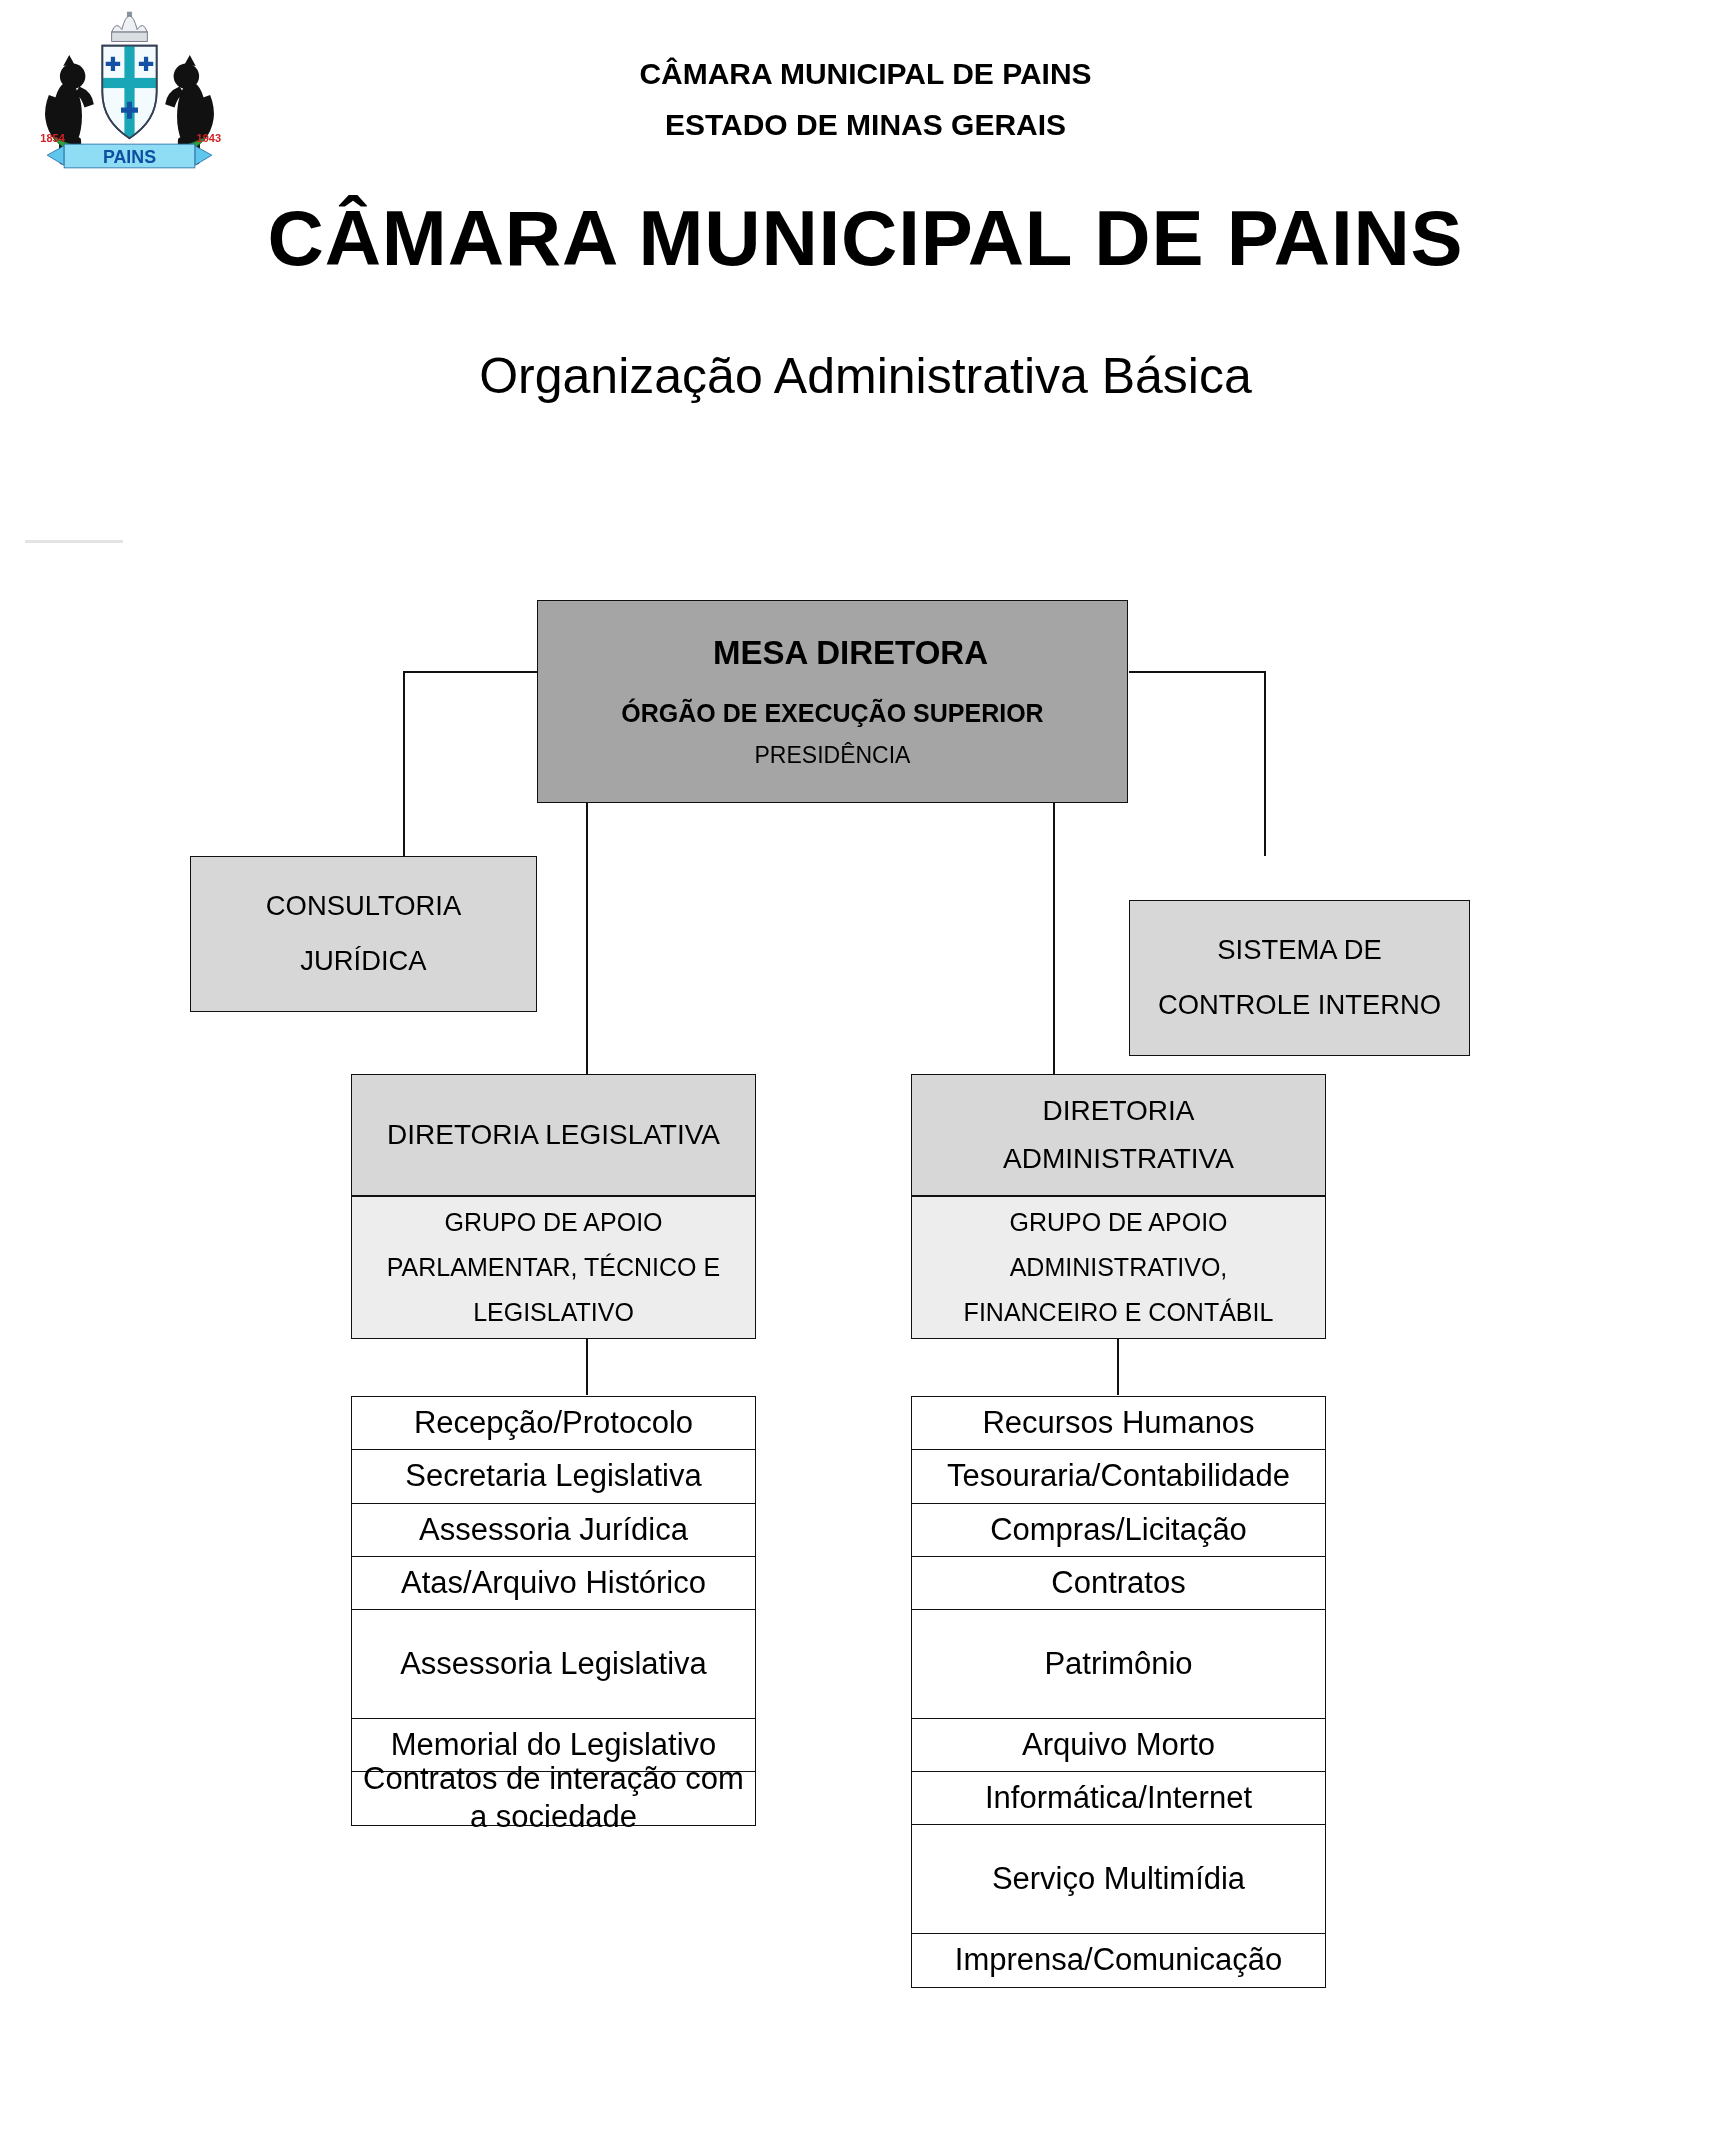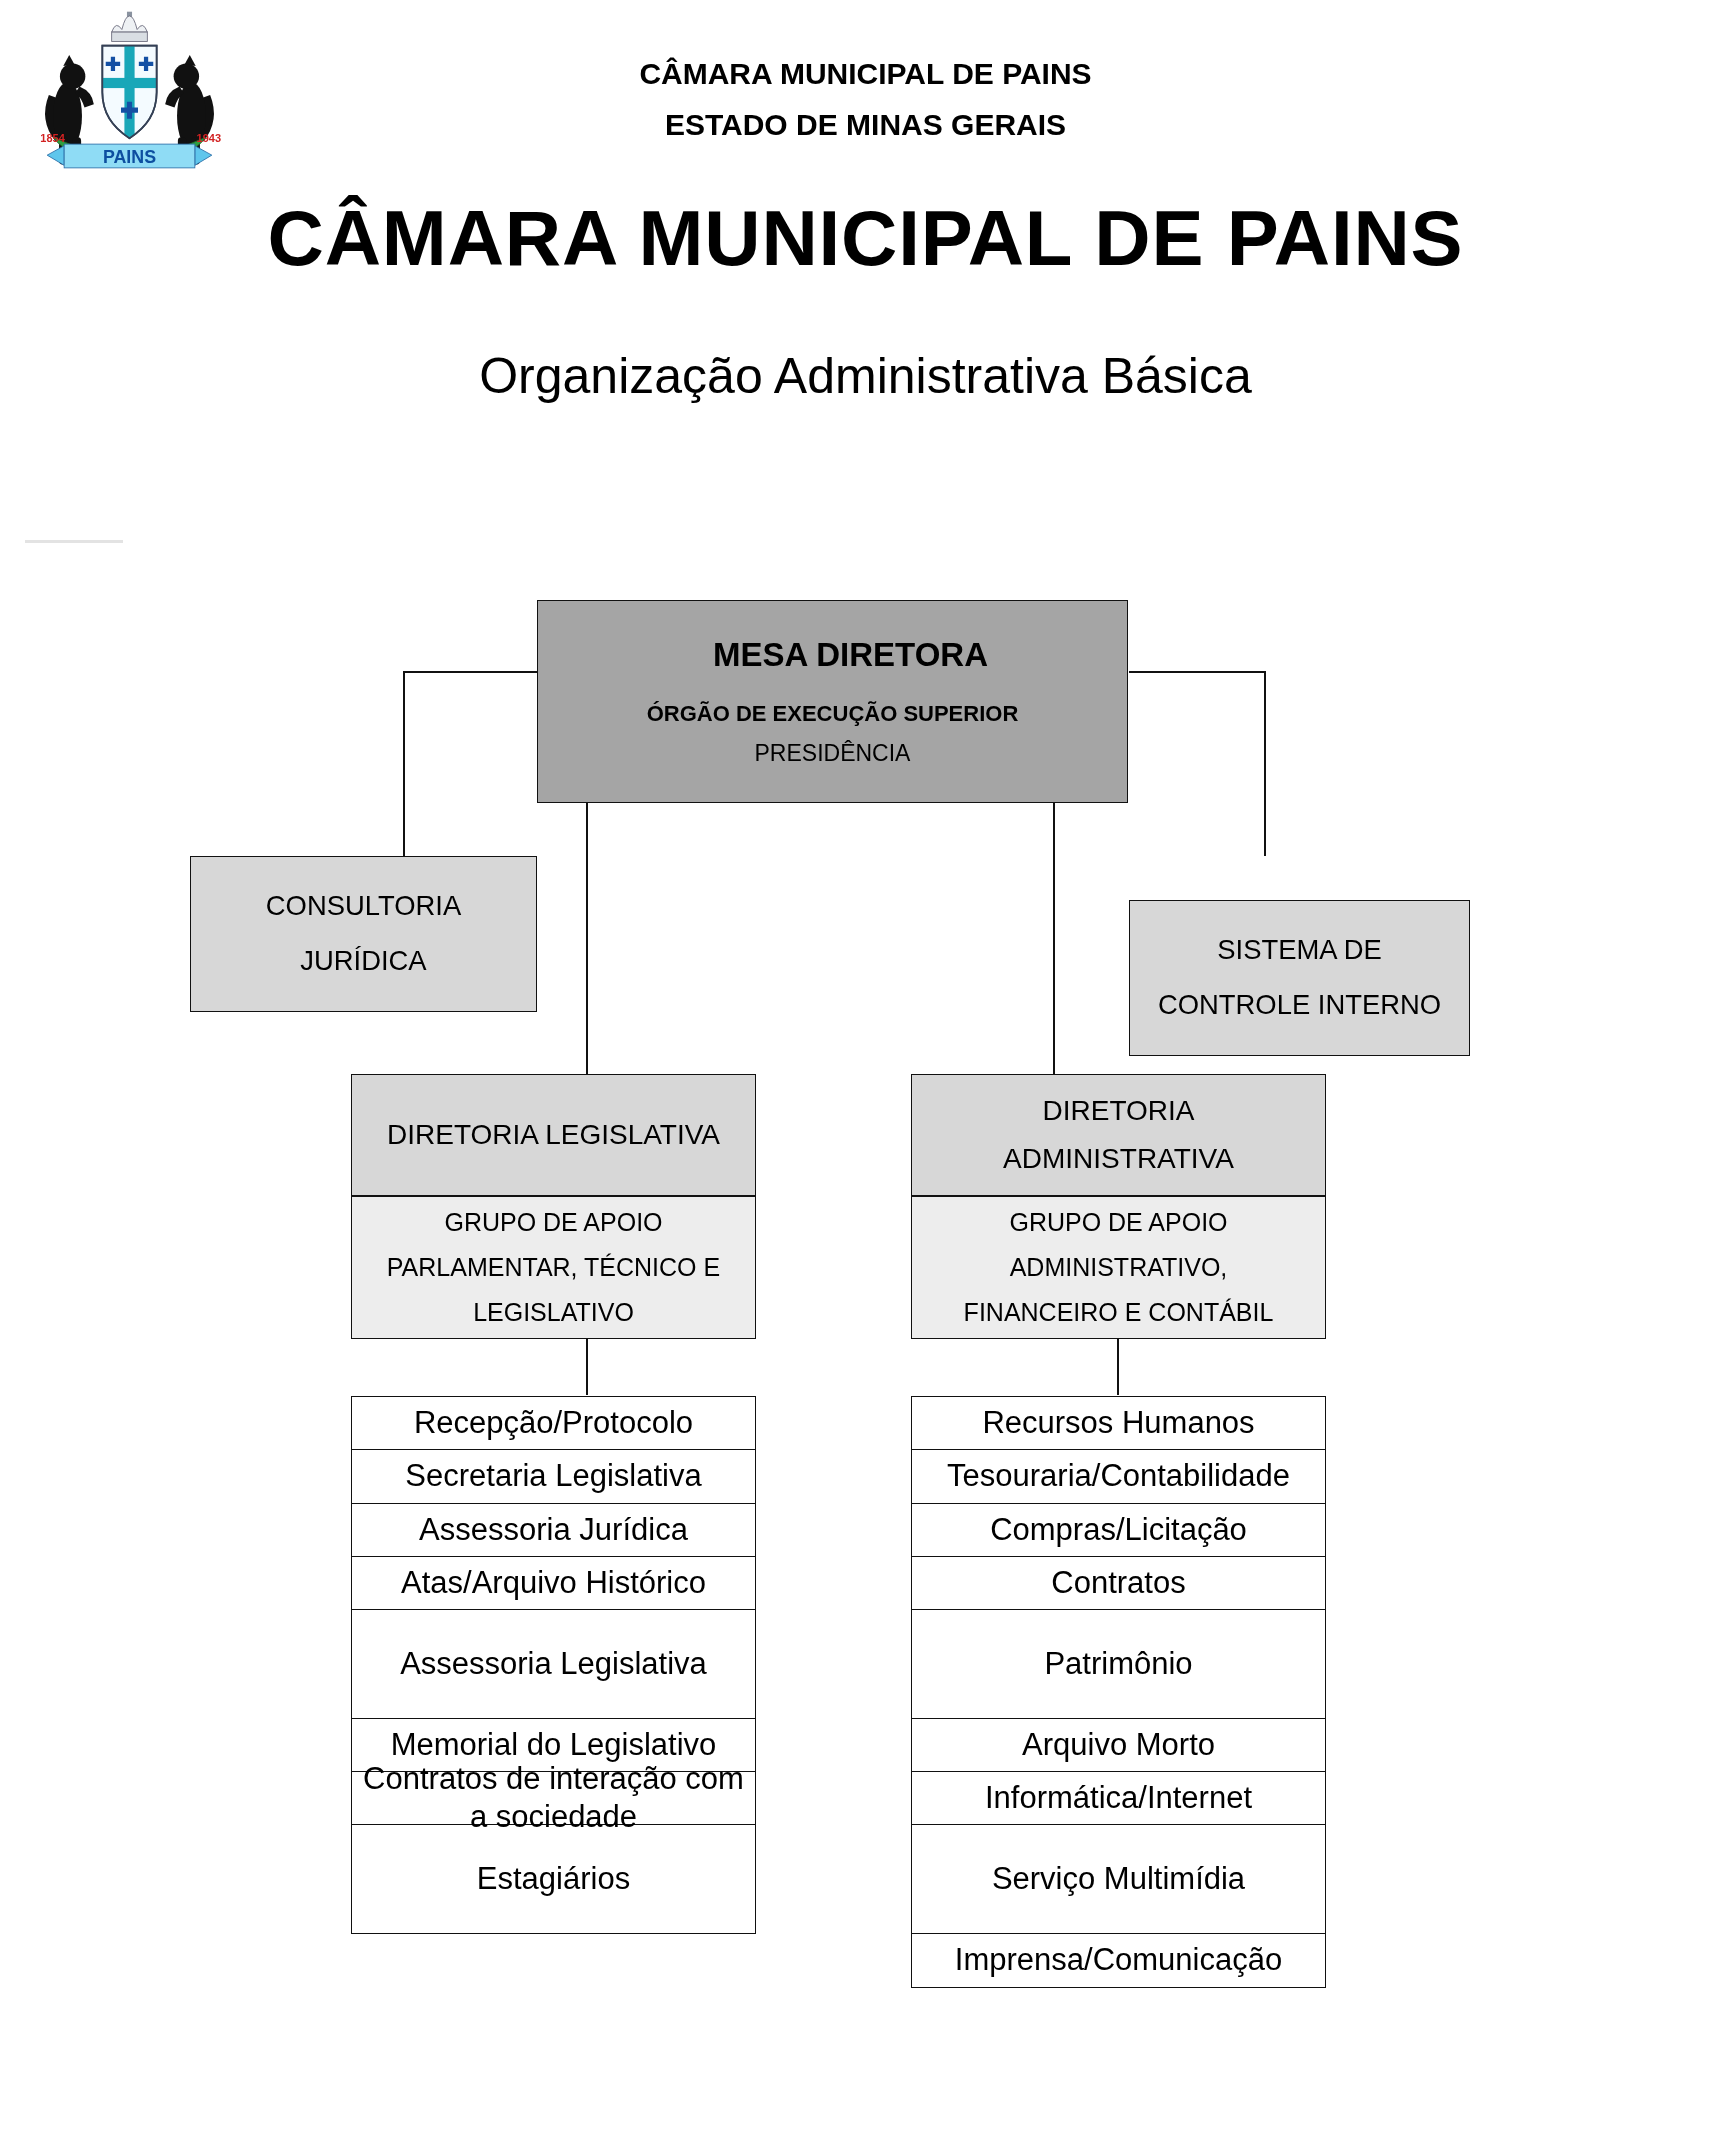--- a/index.html
+++ b/index.html
@@ -40,21 +40,21 @@
   .box {
     position: absolute; box-sizing: border-box;
     border: 1.7px solid var(--border_black, #111111);
     display: flex; flex-direction: column; align-items: center; justify-content: center;
     text-align: center;
   }
   .box-text { display: block; text-align: center; }
 
   .root-box  { background: var(--box_dark_gray, #a5a5a5); }
   .root-l1 { font-size: 33px; font-weight: bold; margin-left: 36px; }
-  .root-l2 { font-size: 22px; font-weight: bold; margin-top: 27px; }
+  .root-l2 { font-size: 25px; font-weight: bold; margin-top: 27px; }
   .root-l3 { font-size: 23px; font-weight: normal; margin-top: 13.3px; }
 
   .side-box   { background: var(--box_mid_gray, #d7d7d7); font-size: 27.4px; line-height: 2.0; }
   .header-box { background: var(--box_mid_gray, #d7d7d7); font-size: 28px; line-height: 1.7; padding: 0 3.3px; }
   .group-box  { background: var(--box_light_gray, #ededed); font-size: 25px; line-height: 1.8; }
 
   
   .col-list { position: absolute; margin: 0; padding: 0; list-style: none; }
   .col-list li {
     box-sizing: border-box; height: 55px; margin-top: -1.7px;
@@ -169,21 +169,20 @@
   </div>
   <ul class="col-list" style="left:351px;top:1396px;width:405px">
 
   <li>Recepção/Protocolo</li>
       <li>Secretaria Legislativa</li>
       <li>Assessoria Jurídica</li>
       <li>Atas/Arquivo Histórico</li>
       <li>Assessoria Legislativa</li>
       <li>Memorial do Legislativo</li>
       <li>Contratos de interação com a sociedade</li>
-      <li>Estagiários</li>
     </ul>
 
   <div class="box header-box" style="left:911px;top:1074px;width:415px;height:122px">
     <span class="box-text">DIRETORIA<br>ADMINISTRATIVA</span>
   </div>
   <div class="box group-box" style="left:911px;top:1196px;width:415px;height:143px">
     <span class="box-text">GRUPO DE APOIO<br>ADMINISTRATIVO,<br>FINANCEIRO E CONTÁBIL</span>
   </div>
   <ul class="col-list" style="left:911px;top:1396px;width:415px">
 

